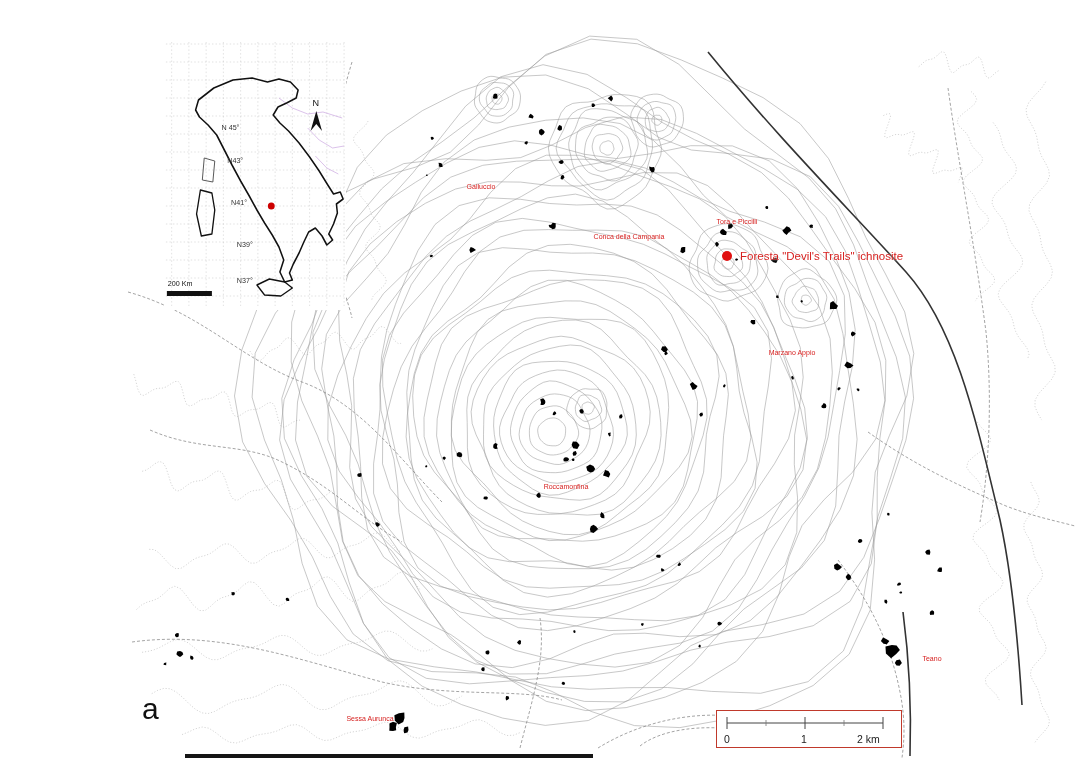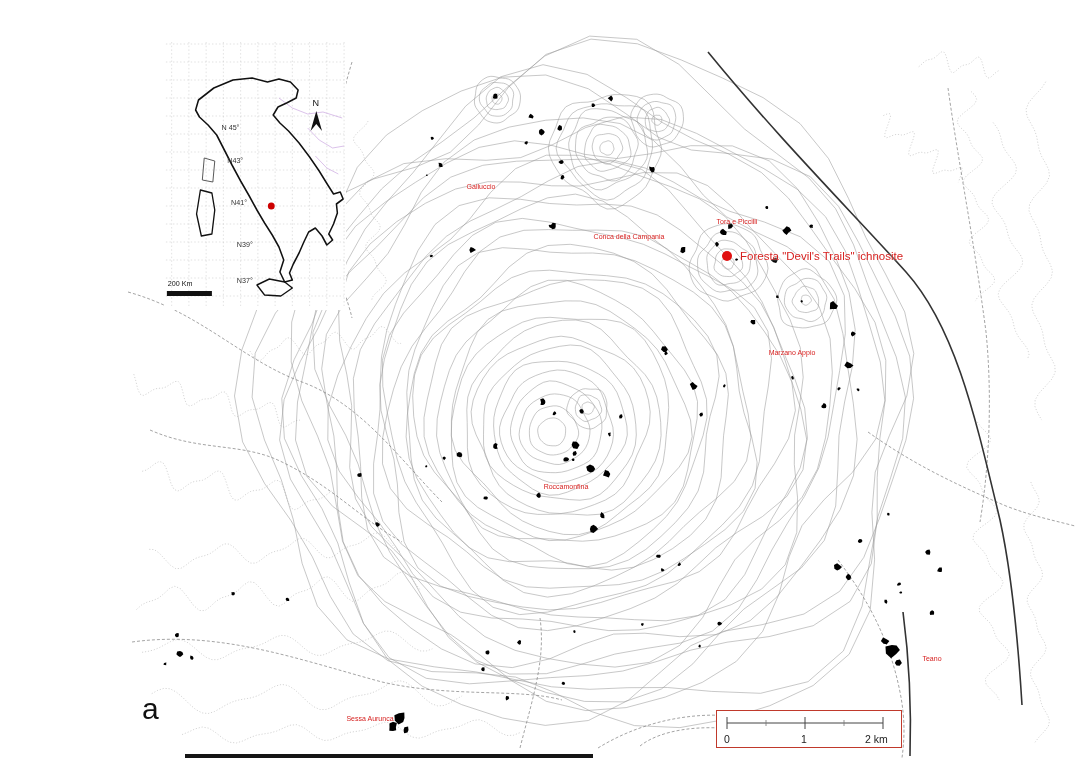--- a/index.html
+++ b/index.html
@@ -20,21 +20,21 @@
   #ichnosite-label{position:absolute;transform:translate(0,-50%);color:var(--label-red);
                    font-size:11.5px;white-space:nowrap;text-shadow:0 0 2px #fff;}
   .panel-label{position:absolute;left:142px;top:692px;font-size:30px;color:#111;}
   #inset-svg{position:absolute;left:164px;top:38px;width:182px;height:272px;}
   .scalebar{position:absolute;left:716px;top:710px;width:184px;height:36px;
             border:1px solid #c0392b;background:#fff;}
   .scalebar svg{position:absolute;left:0;top:0;}
   .tick-label{position:absolute;bottom:3px;font-size:10.5px;color:#222;line-height:1;}
   .tick-0{left:7px;}
   .tick-1{left:84px;}
-  .tick-2{left:148px;}
+  .tick-2{left:140px;}
   .bottom-strip{position:absolute;left:185px;top:754px;width:408px;height:4px;background:#151515;}
 </style>
 </head>
 <body>
 
 <div class="page">
 
   <svg id="map-svg" viewBox="0 0 1081 760" xmlns="http://www.w3.org/2000/svg">
     <g id="g-wisps">
         <path d="M149.2,549.3L154.3,549.6L159.6,553.4L165.0,559.4L170.5,565.3L175.7,568.6L180.8,568.4L185.6,565.5L190.3,561.6L195.1,558.5L200.0,556.8L205.0,555.6L209.9,553.7L214.7,550.5L219.4,546.7L224.2,543.9L229.3,544.1L234.6,547.7L240.0,553.7L245.5,559.6L250.7,563.1L255.8,563.1L260.6,560.2L265.3,556.4L270.1,553.2L275.0,551.4L280.0,550.2L284.9,548.4L289.7,545.3L294.4,541.4L299.2,538.6L304.3,538.6L309.5,542.1L315.0,548.0L320.4,553.9L325.7,557.6L330.8,557.7L335.6,555.0L340.3,551.1L345.1,547.9L350.0,546.0L355.0,544.9L359.9,543.1L364.7,540.0L369.4,536.2L374.2,533.2L379.3,533.1L384.5,536.4L390.0,542.3L395.4,548.3L400.7,552.1" fill="none" stroke="#ababab" stroke-width="0.5" stroke-dasharray="1.2 1.8"></path>

